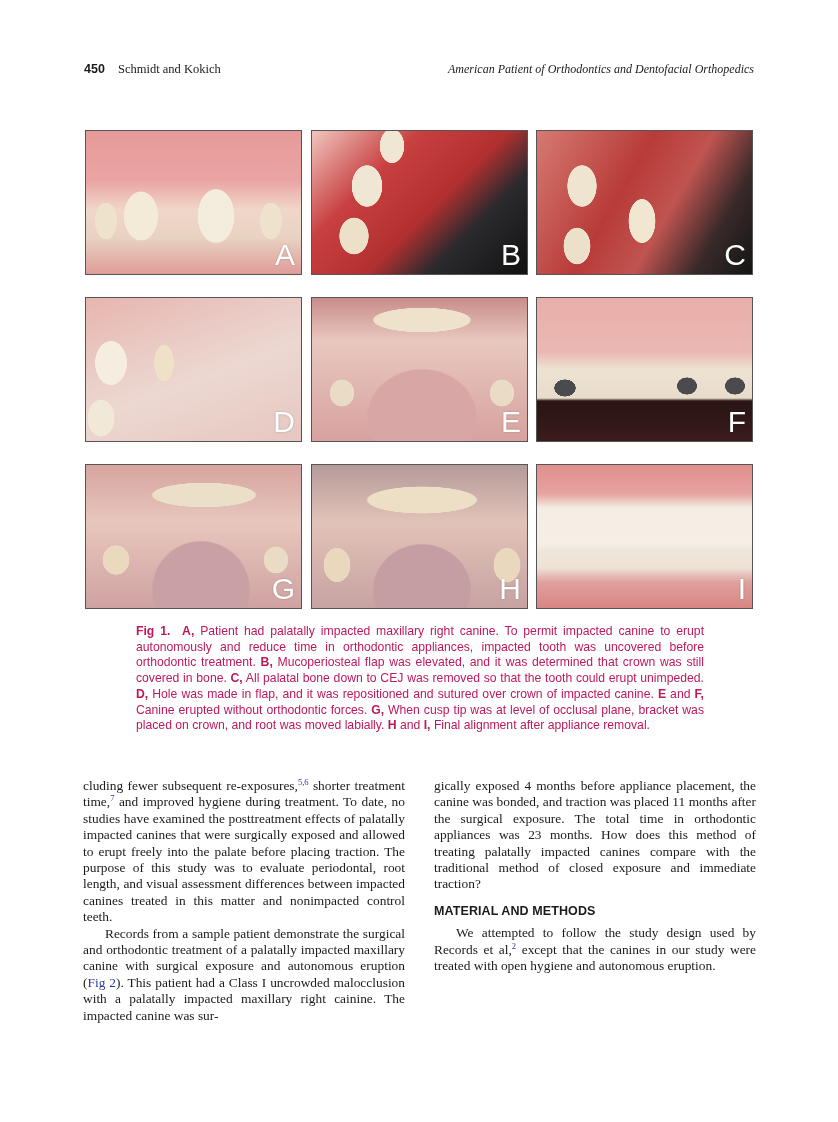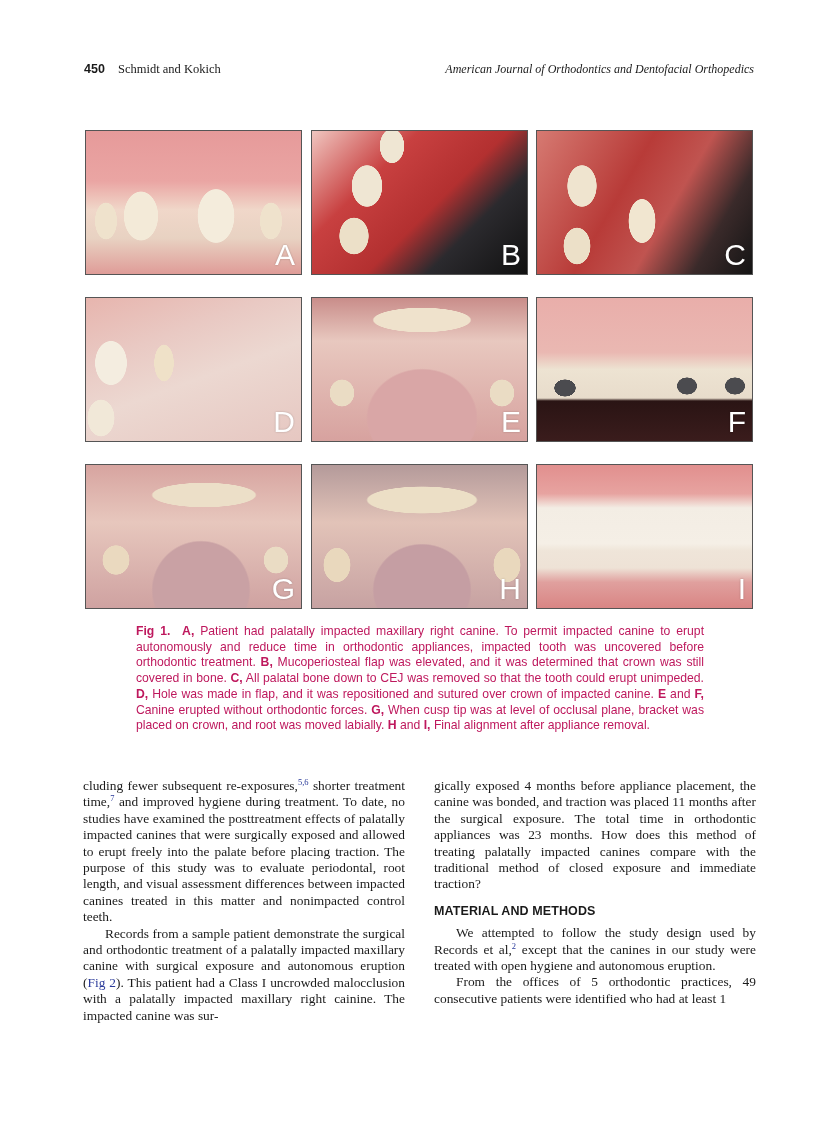--- a/index.html
+++ b/index.html
@@ -73,21 +73,21 @@
     sup.ref { font-size: 8.5px; line-height: 0; vertical-align: 5px; }
     .section-heading { font-family: "Liberation Sans", sans-serif; font-weight: bold; font-size: 12.5px; margin: 10px 0 6px 0 !important; letter-spacing: 0.1px; }
   </style>
 </head>
 <body>
 
 <header class="running-head">
   <span class="page-num">450</span>
   <span class="authors">Schmidt and Kokich</span>
   <div class="journal">
-    <div>American Journal of Orthodontics and Dentofacial Orthopedics</div>
+    <div>American Patient of Orthodontics and Dentofacial Orthopedics</div>
   </div>
 </header>
 
 <figure class="figure" style="margin:0;">
   <div class="panel pA">
       <span class="panel-label">A</span>
     </div>
   <div class="panel pB">
       <span class="panel-label">B</span>
     </div>
@@ -118,14 +118,13 @@
 
 <div class="col col-left">
   <p><span>cluding fewer subsequent re-exposures,</span><sup class="ref">5,6</sup><span> shorter treatment time,</span><sup class="ref">7</sup><span> and improved hygiene during treatment. To date, no studies have examined the posttreatment effects of palatally impacted canines that were surgically exposed and allowed to erupt freely into the palate before placing traction. The purpose of this study was to evaluate periodontal, root length, and visual assessment differences between impacted canines treated in this matter and nonimpacted control teeth.</span></p>
   <p class="indent"><span>Records from a sample patient demonstrate the surgical and orthodontic treatment of a palatally impacted maxillary canine with surgical exposure and autonomous eruption (</span><span class="ref">Fig 2</span><span>). This patient had a Class I uncrowded malocclusion with a palatally impacted maxillary right cainine. The impacted canine was sur-</span></p>
 </div>
 
 <div class="col col-right">
   <p>gically exposed 4 months before appliance placement, the canine was bonded, and traction was placed 11 months after the surgical exposure. The total time in orthodontic appliances was 23 months. How does this method of treating palatally impacted canines compare with the traditional method of closed exposure and immediate traction?</p>
   <p class="section-heading">MATERIAL AND METHODS</p>
   <p class="indent"><span>We attempted to follow the study design used by Records et al,</span><sup class="ref">2</sup><span> except that the canines in our study were treated with open hygiene and autonomous eruption.</span></p>
-  <p class="indent">From the offices of 5 orthodontic practices, 49 consecutive patients were identified who had at least 1</p>
 </div>
 
 </body></html>

